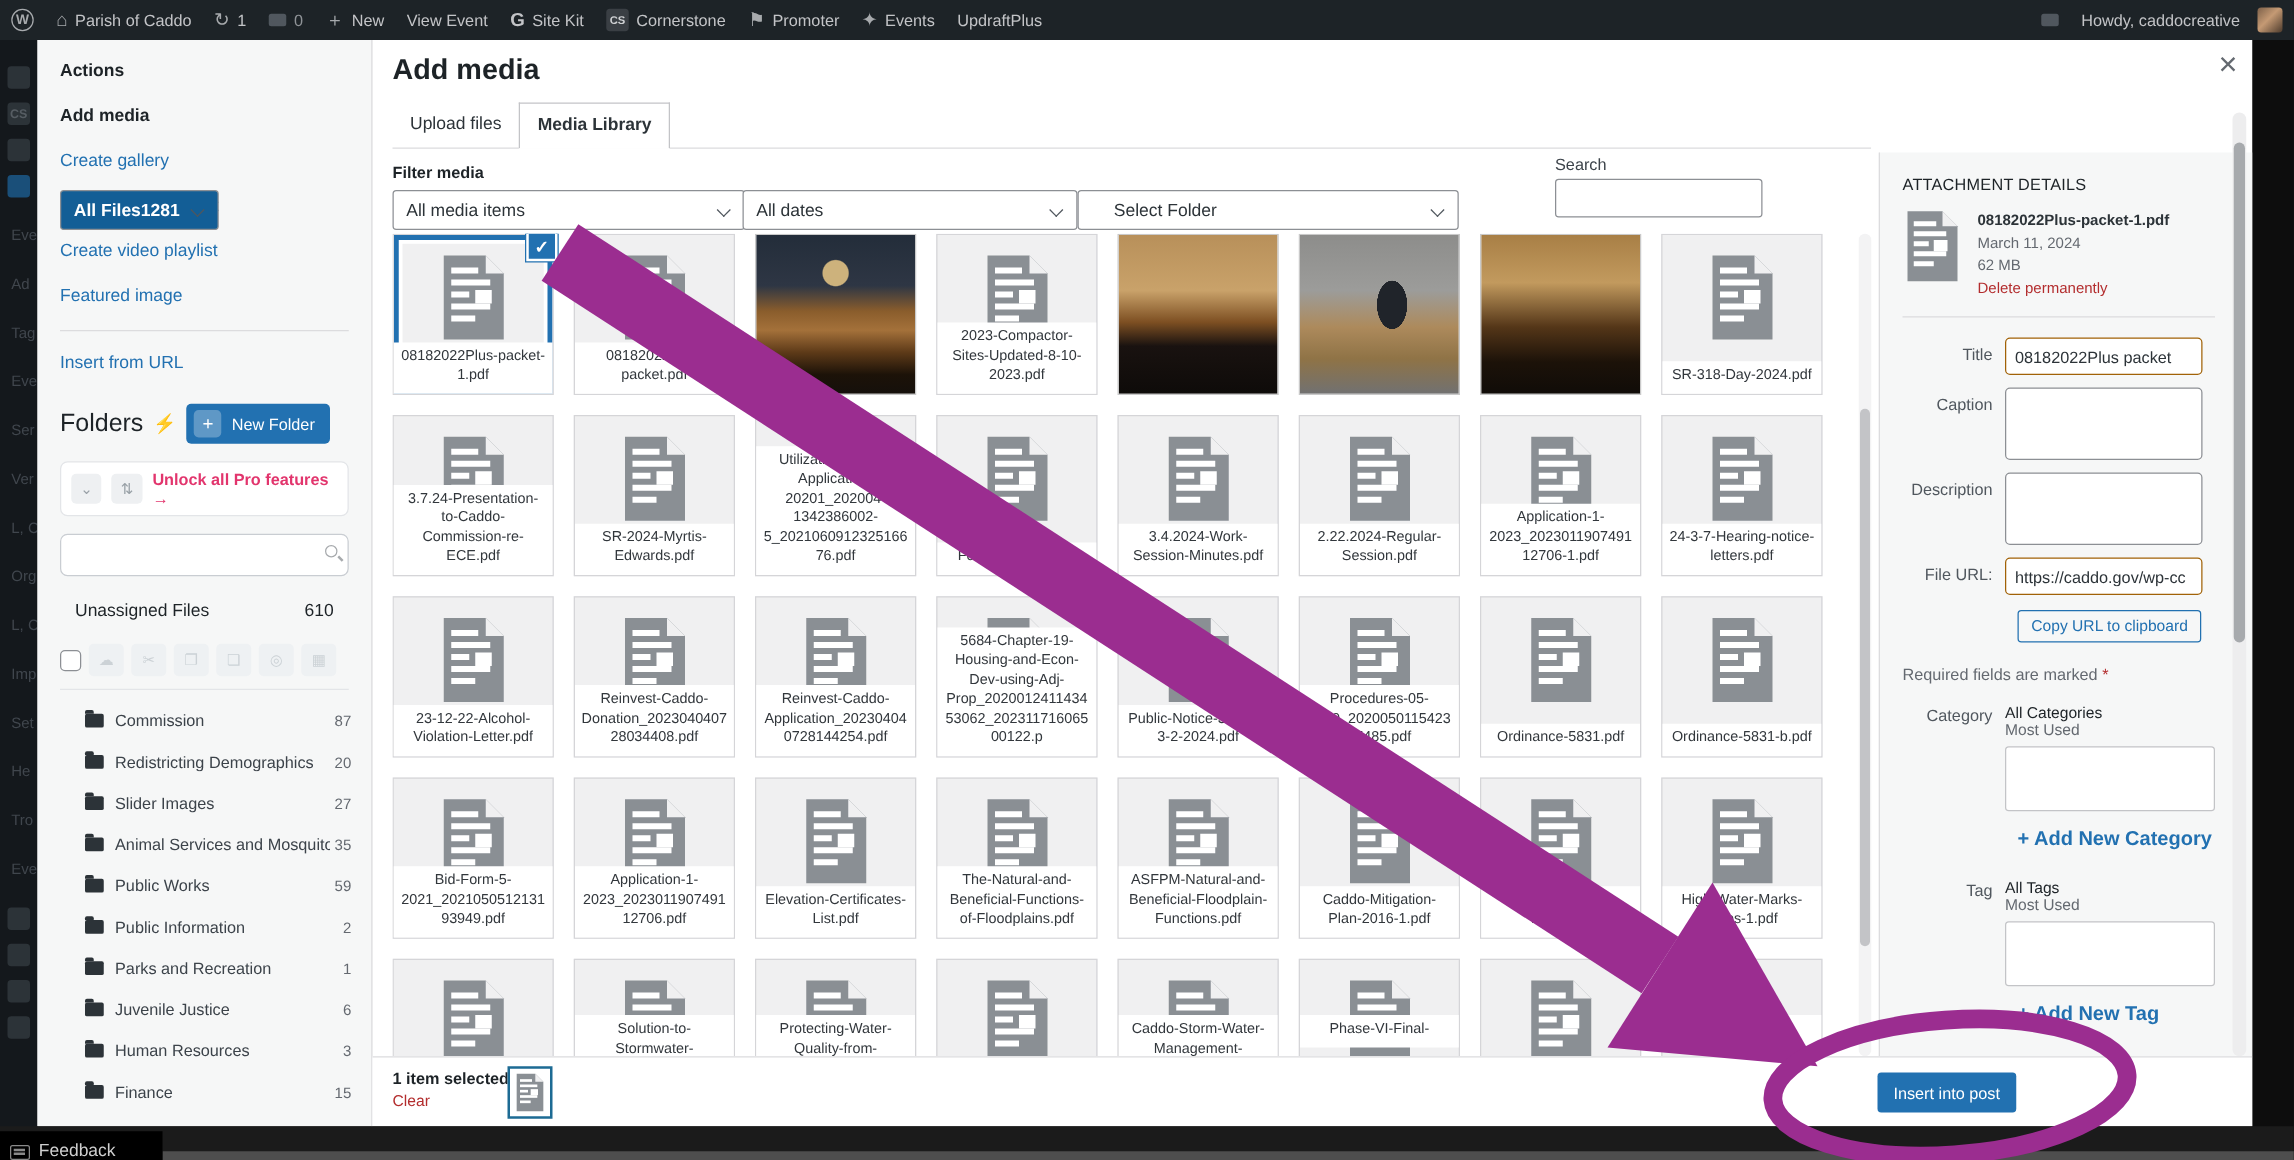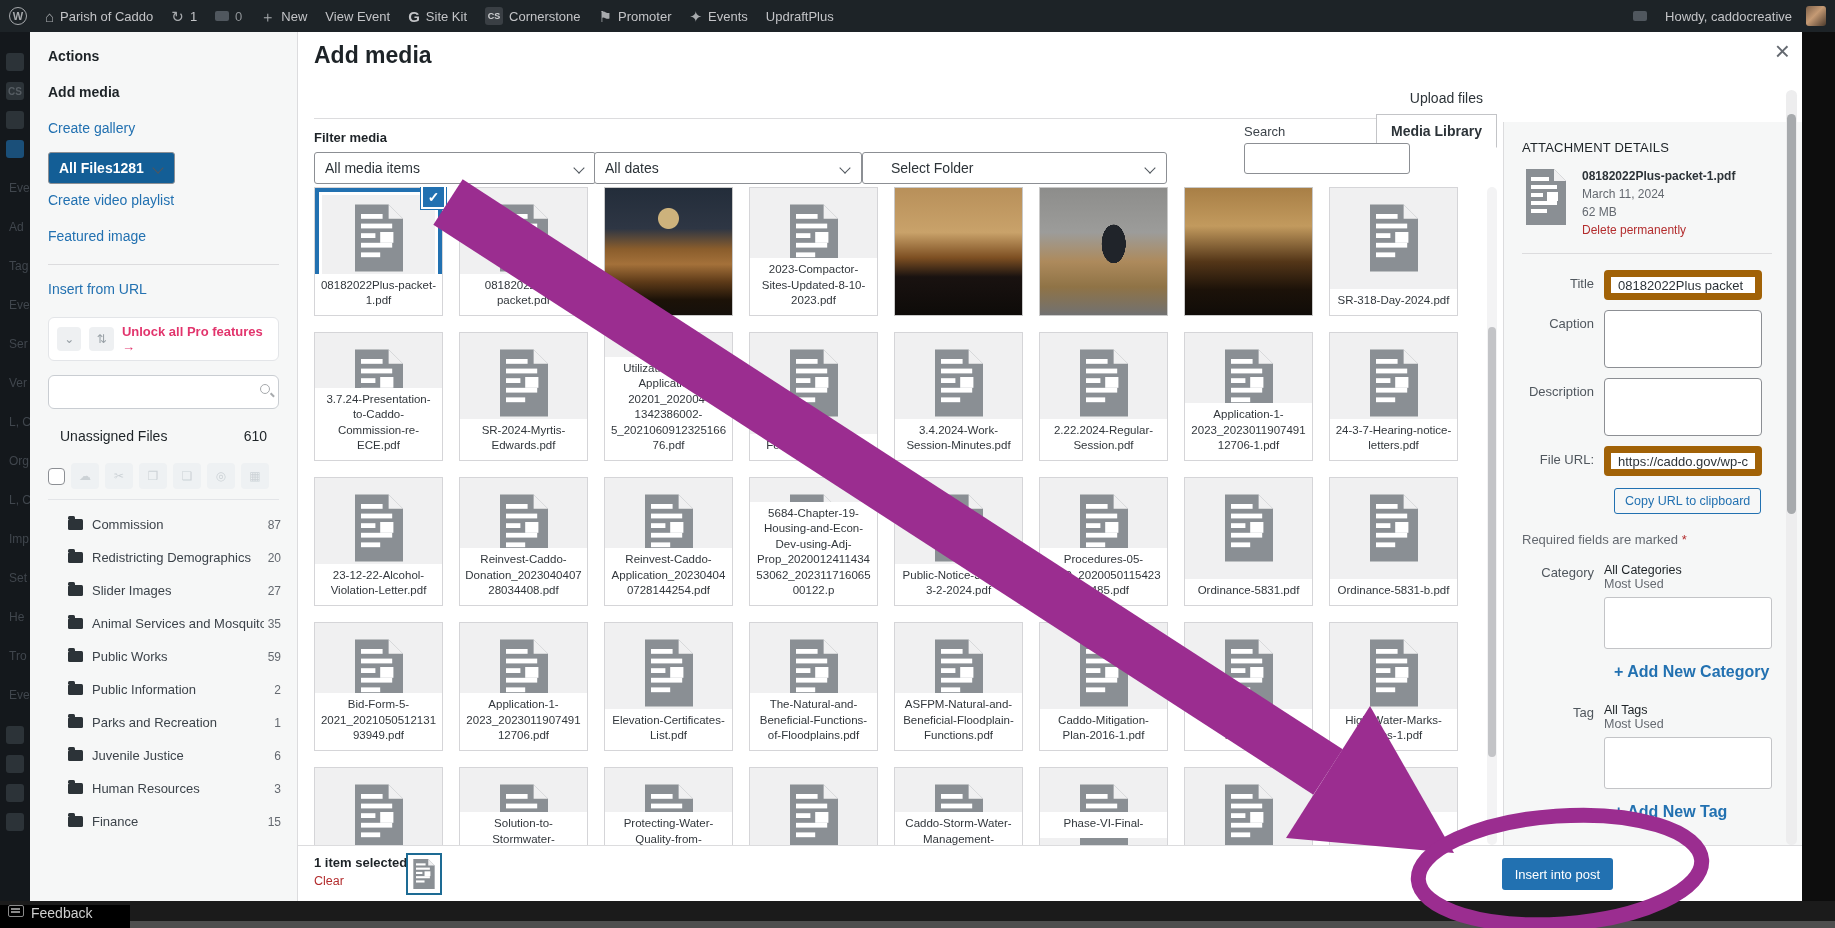--- a/index.html
+++ b/index.html
@@ -68,21 +68,21 @@
   #folder-list{margin-right:10px;}
   .folder-row{display:flex;align-items:center;height:33px;font-size:13px;color:#3c434a;cursor:pointer;padding-left:20px;}
   .folder-ic{width:15px;height:11px;background:#2c3338;border-radius:1.5px;position:relative;margin-right:9px;flex:none;}
   .folder-ic::before{content:"";position:absolute;top:-3px;left:0;width:7px;height:3px;background:#2c3338;border-radius:1.5px 1.5px 0 0;}
   .folder-name{flex:1;white-space:nowrap;overflow:hidden;}
   .folder-count{color:#646970;font-size:12px;padding:0 6px 0 4px;}
 
   
   #mmain{position:absolute;left:268px;top:0;width:1199px;height:813px;overflow:hidden;}
   #modal-title{position:absolute;left:16px;top:10px;font-size:23px;font-weight:bold;color:#1d2327;}
-  #tabs{position:absolute;left:16px;top:50px;right:0;height:37px;border-bottom:1px solid #dcdcde;display:flex;align-items:flex-end;font-size:14px;color:#2c3338;flex-direction:column;}
+  #tabs{position:absolute;left:16px;top:50px;right:0;height:37px;border-bottom:1px solid #dcdcde;display:flex;font-size:14px;color:#2c3338;}
   .tab{padding:8px 14px;cursor:pointer;}
   .tab.active{background:#fff;border:1px solid #c3c4c7;border-bottom:1px solid #fff;margin-bottom:-1px;font-weight:bold;}
   #filter-label{position:absolute;left:16px;top:98px;font-size:13px;font-weight:bold;color:#1d2327;}
   .sel{position:absolute;top:120px;height:32px;background:#fff;border:1px solid #8c8f94;border-radius:3px;
     font-size:14px;color:#2c3338;display:flex;align-items:center;padding:0 30px 0 10px;cursor:pointer;}
   .sel::after{content:"";position:absolute;right:12px;top:11px;width:7px;height:7px;
     border:solid #50575e;border-width:0 1.8px 1.8px 0;transform:rotate(45deg);}
   #sel-media{left:16px;width:282px;}
   #sel-dates{left:296px;width:268px;}
   #sel-folder{left:564px;width:305px;padding-left:28px;}
@@ -118,21 +118,21 @@
   
   #mpanel{position:absolute;left:1473px;top:90px;width:299px;height:723px;background:#f6f7f7;
     border-left:1px solid #dcdcde;padding:18px 30px 0 18px;font-size:13px;color:#3c434a;overflow:hidden;}
   #ad-heading{font-size:13px;font-weight:normal;color:#1d2327;letter-spacing:.2px;margin-bottom:12px;}
   #ad-file{display:flex;gap:12px;padding-bottom:14px;border-bottom:1px solid #dcdcde;margin-bottom:16px;}
   #ad-meta{font-size:12px;color:#646970;line-height:1.5;}
   #ad-filename{font-weight:bold;color:#2c3338;word-break:break-all;}
   #ad-delete{color:#b32d2e;cursor:pointer;}
   .fld{display:flex;margin-bottom:10px;}
   .fld label{width:82px;text-align:right;padding:6px 10px 0 0;color:#50575e;flex:none;}
-  .fld input{width:158px;height:30px;border:7px solid #a16207;border-radius:4px;background:#fff;padding:0 7px;font-size:13px;color:#2c3338;}
+  .fld input{width:158px;height:30px;border:1px solid #a16207;border-radius:4px;background:#fff;padding:0 7px;font-size:13px;color:#2c3338;}
   .fld textarea{width:158px;height:58px;border:1px solid #8c8f94;border-radius:4px;background:#fff;resize:none;}
   #copy-btn{margin:2px 0 14px 92px;background:#f6f7f7;border:1px solid #2271b1;color:#2271b1;
     border-radius:3px;font-size:12.5px;padding:5px 10px;cursor:pointer;}
   #req-note{margin:4px 0 16px 0;color:#646970;}
   #req-note .star{color:#b32d2e;}
   .tax{display:flex;margin-bottom:6px;}
   .tax .tlabel{width:82px;text-align:right;padding-right:10px;color:#50575e;flex:none;padding-top:2px;}
   .tax-body{width:170px;}
   .tax-tabs{display:flex;flex-wrap:wrap;column-gap:12px;font-size:12.5px;margin-bottom:6px;flex-direction:column;}
   .tax-tab.on{color:#1d2327;cursor:pointer;}
@@ -147,21 +147,21 @@
   #foot-thumb{position:absolute;left:108px;top:7px;width:36px;height:42px;background:#fff;border:2px solid #1d6b94;
     display:flex;align-items:center;justify-content:center;}
   #insert-btn{position:absolute;right:189px;top:12px;height:32px;background:#2271b1;color:#fff;border:none;
     border-radius:3px;font-size:13px;padding:0 13px;cursor:pointer;font-family:"Liberation Sans",sans-serif;}
 
   
   #right-black{position:absolute;left:1802px;top:32px;width:33px;height:896px;background:#0d0d0d;z-index:15;}
   #bottom-dark{position:absolute;left:0;top:901px;width:1835px;height:27px;background:#1b1b1b;z-index:15;}
   #bottom-band{position:absolute;left:130px;top:921px;width:1705px;height:7px;background:#4e4e4e;z-index:16;}
   #feedback{position:absolute;left:0;top:905px;width:130px;height:23px;background:#000;color:#cfcfcf;
-    display:flex;align-items:flex-start;gap:7px;padding-left:8px;font-size:14px;z-index:20;cursor:pointer;}
+    display:flex;align-items:flex-end;gap:7px;padding-left:8px;font-size:14px;z-index:20;cursor:pointer;}
   .fb-ic{width:16px;height:12px;border:1.4px solid #8a8a8a;border-radius:2px;position:relative;}
   .fb-ic::after{content:"";position:absolute;left:2px;top:2px;width:9px;height:1.5px;background:#8a8a8a;box-shadow:0 3px 0 #8a8a8a;}
 
   
   #annotation{position:absolute;left:0;top:0;z-index:60;pointer-events:none;}
 </style>
 </head>
 <body>
 
 <div id="adminbar">
@@ -248,20 +248,28 @@
   <div id="msidebar">
     <div class="ms-heading">Actions</div>
     <div class="ms-active">Add media</div>
     <div class="ms-link">Create gallery</div>
     <div class="ms-link">Create audio playlist</div>
     <div class="ms-link">Create video playlist</div>
     <div class="ms-link">Featured image</div>
     <div class="ms-divider"></div>
     <div class="ms-link">Insert from URL</div>
 
+    <div id="folders-head">
+      <span id="folders-title">Folders</span>
+      <span class="bolt">⚡</span>
+      <span id="new-folder-btn">
+        <span class="plusbox">+</span>
+        <span>New Folder</span>
+      </span>
+    </div>
 
     <div id="pro-bar">
       <span class="pro-sq">⌄</span>
       <span class="pro-sq">⇅</span>
       <span id="pro-link">
         <span>Unlock all Pro features</span>
         <span>→</span>
       </span>
     </div>
 

